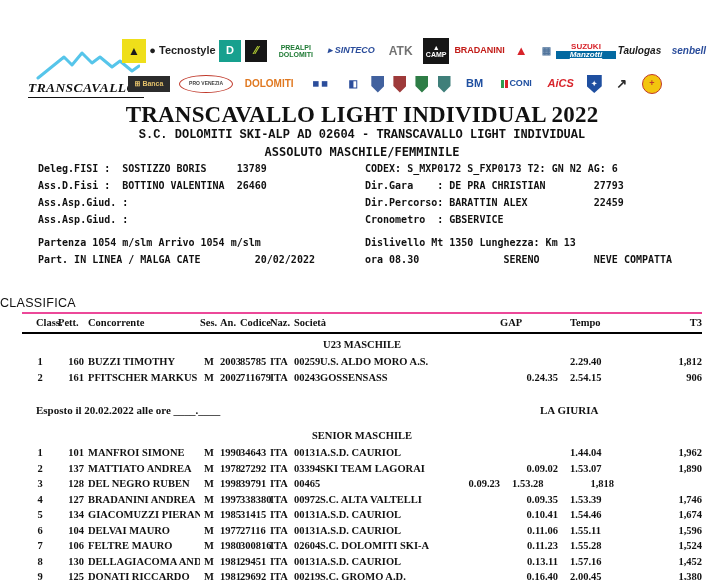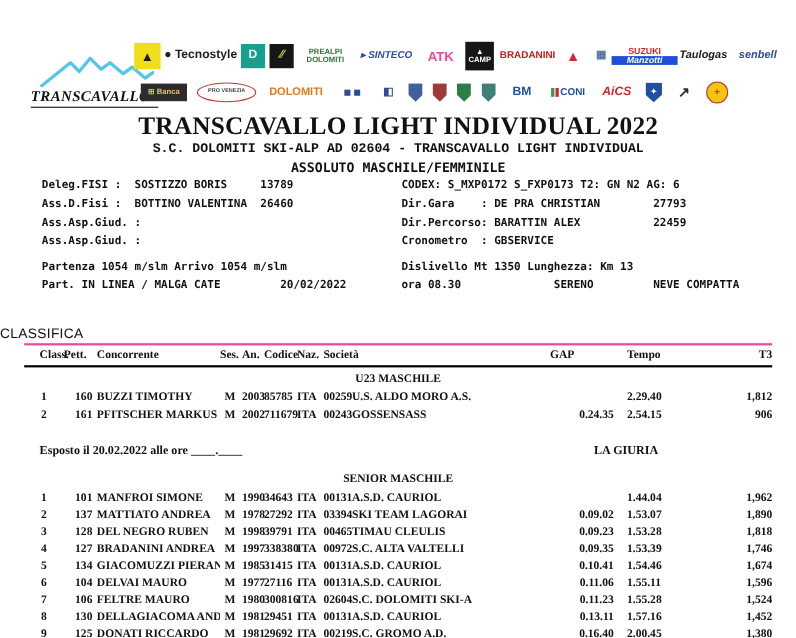--- a/index.html
+++ b/index.html
@@ -99,39 +99,39 @@
       <div class="chip" style="width: 22px; height: 22px; font-size: 11px; background: rgb(22, 22, 22); color: rgb(185, 212, 53);">
         <span>⁄⁄</span>
       </div>
       <div class="chip" style="width: 48px; height: 20px; font-size: 7px; color: rgb(30, 122, 52);">
         <span>PREALPI</span>
         <span>DOLOMITI</span>
       </div>
       <div class="chip" style="width: 54px; height: 16px; font-size: 9px; color: rgb(43, 77, 155); font-style: italic;">
         <span>▸ SINTECO</span>
       </div>
-      <div class="chip" style="width: 36px; height: 18px; font-size: 12px; color: #ec4899;">
+      <div class="chip" style="width: 36px; height: 18px; font-size: 12px; color: #737373;">
         <span>ATK</span>
       </div>
       <div class="chip" style="width: 26px; height: 26px; font-size: 7px; background: rgb(22, 22, 22); color: rgb(255, 255, 255);">
         <span>▲</span>
         <span>CAMP</span>
       </div>
       <div class="chip" style="width: 52px; height: 14px; font-size: 9px; color: rgb(194, 27, 23);">
         <span>BRADANINI</span>
       </div>
       <div class="chip" style="width: 22px; height: 20px; font-size: 13px; color: rgb(216, 35, 42);">
         <span>▲</span>
       </div>
       <div class="chip" style="width: 20px; height: 18px; font-size: 10px; color: rgb(80, 116, 156);">
         <span>▦</span>
       </div>
       <div class="chip" style="width: 50px; height: 22px; font-size: 8px; color: rgb(216, 35, 42);">
         <span>SUZUKI</span>
-        <span style="background: #1d4ed8; color: rgb(255, 255, 255); padding: 0px 14px; font-style: italic;">Manzotti</span>
+        <span style="background: #0369a1; color: rgb(255, 255, 255); padding: 0px 14px; font-style: italic; text-decoration: underline;">Manzotti</span>
       </div>
       <div class="chip" style="width: 48px; height: 14px; font-size: 10px; color: rgb(26, 26, 26); font-style: italic;">
         <span>Taulogas</span>
       </div>
       <div class="chip" style="width: 42px; height: 14px; font-size: 10px; color: rgb(43, 77, 155); font-style: italic;">
         <span>senbell</span>
       </div>
     </div>
   <div class="sponsor-row row2">
       <div class="chip" style="width: 42px; height: 16px; font-size: 7px; background: rgb(44, 44, 44); color: rgb(227, 192, 106);">
@@ -275,21 +275,20 @@
       </div>
       <div class="trow tgrid">
         <div class="c0">3</div>
         <div class="c1">128</div>
         <div class="c2">DEL NEGRO RUBEN</div>
         <div class="c3">M</div>
         <div class="c4">1998</div>
         <div class="c5">39791</div>
         <div class="c6">ITA</div>
         <div class="c7">00465</div>
-        <div class="c8">TIMAU CLEULIS</div>
         <div class="c9">0.09.23</div>
         <div class="c10">1.53.28</div>
         <div class="c11">1,818</div>
       </div>
       <div class="trow tgrid">
         <div class="c0">4</div>
         <div class="c1">127</div>
         <div class="c2">BRADANINI ANDREA</div>
         <div class="c3">M</div>
         <div class="c4">1997</div>

